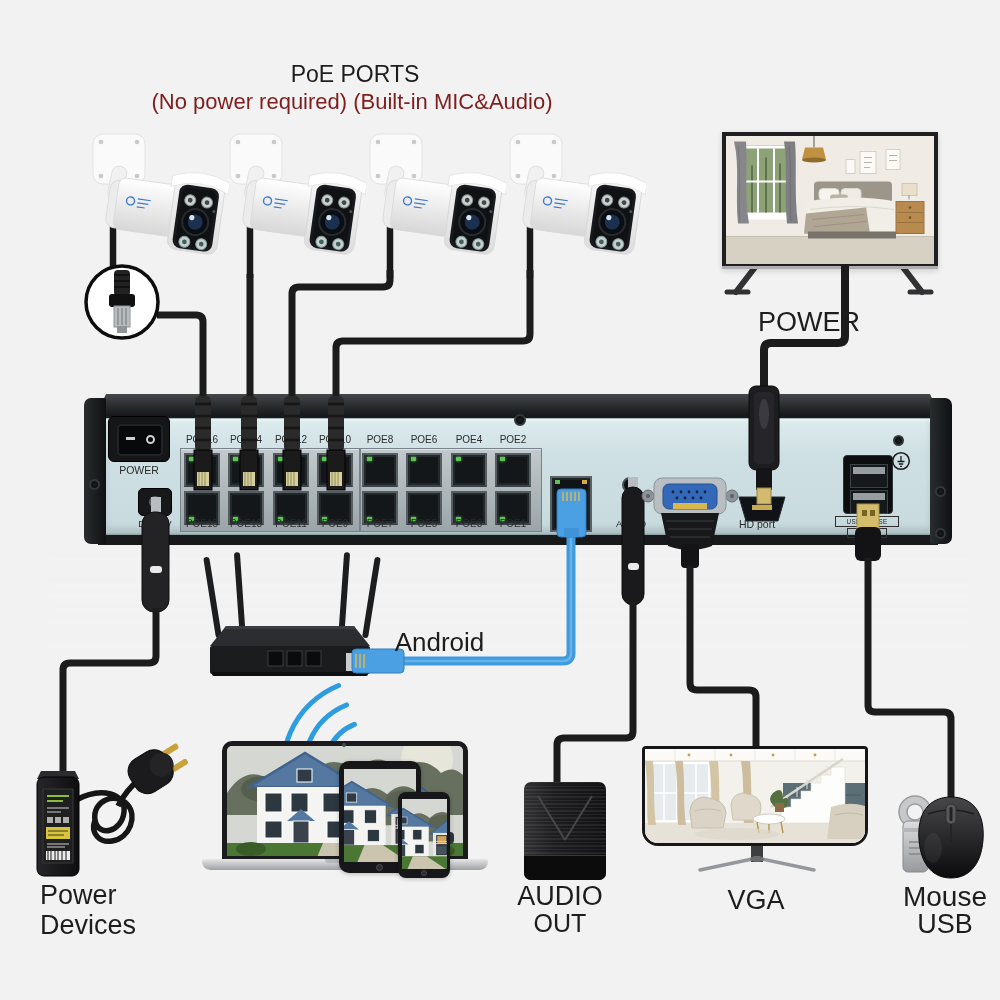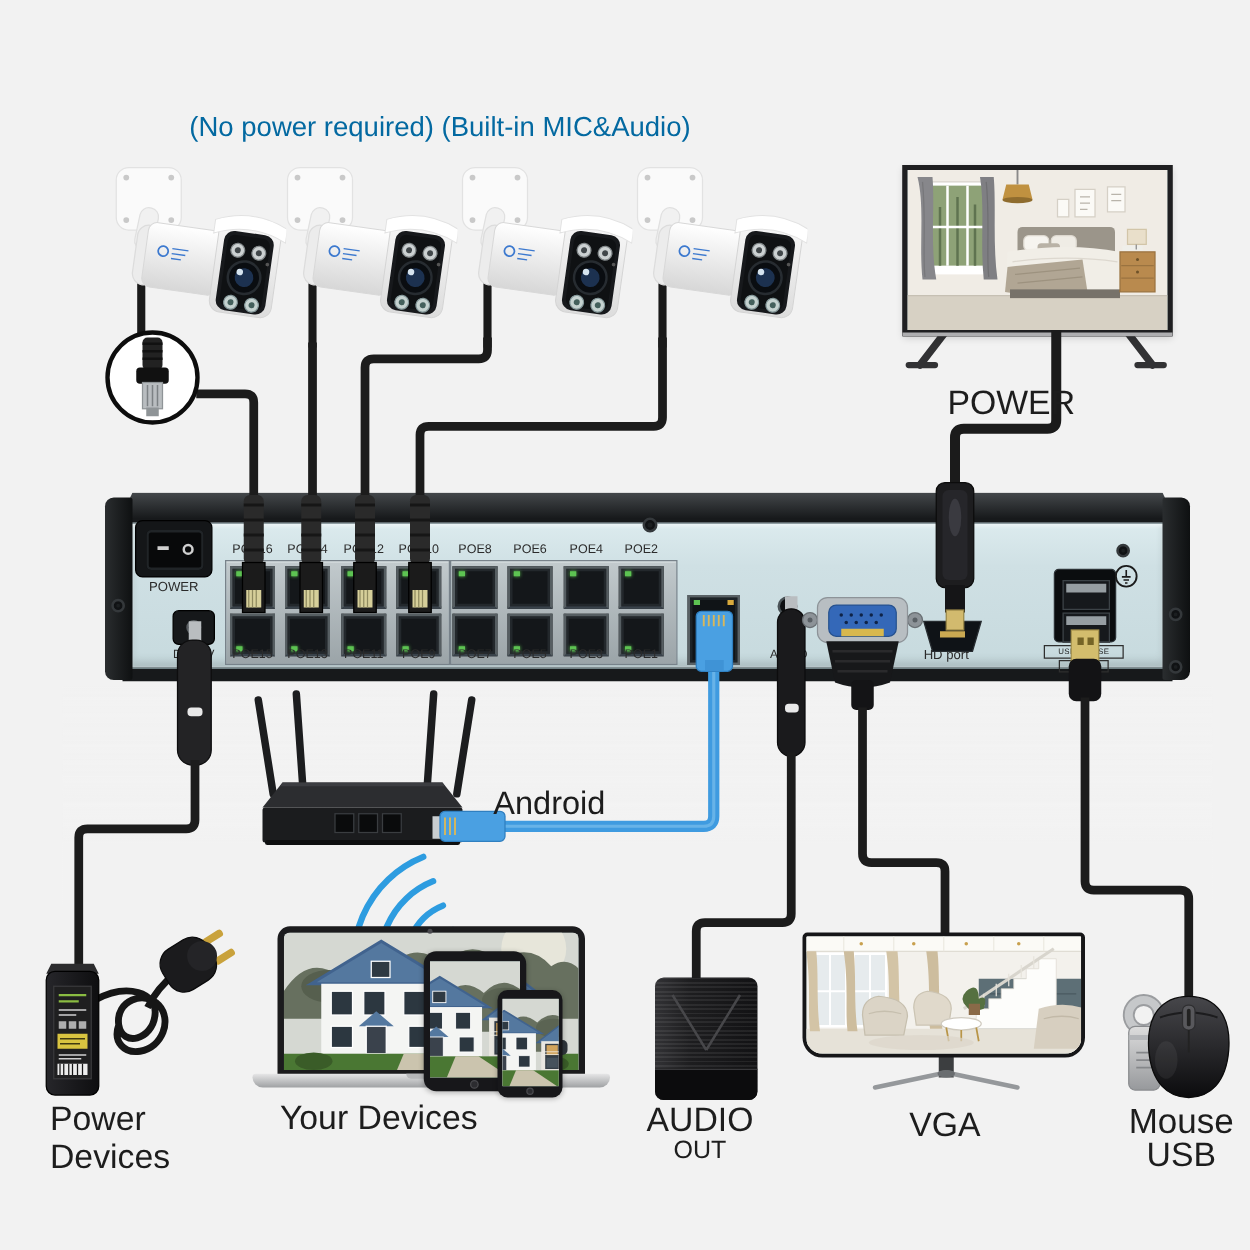--- a/index.html
+++ b/index.html
@@ -1,21 +1,21 @@
 <!DOCTYPE html>
 <html><head>
 <meta charset="utf-8">
 <style>
 *{margin:0;padding:0;box-sizing:border-box}
 body{font-family:"Liberation Sans",sans-serif;background:#fff}
 #stage{position:relative;width:1000px;height:1000px;background:#f2f2f2;overflow:hidden}
 .abs{position:absolute}
 .lbl{position:absolute;color:#1d1d1d;text-align:center;white-space:nowrap;z-index:9;line-height:1.08}
 .lbl.left{text-align:left}
-.red{color:#0369a1}
+.red{color:#7f1d1d}
 svg{display:block}
 
 #nvr{position:absolute;left:84px;top:394px;width:868px;height:154px;z-index:3}
 #nvr .topband{position:absolute;left:10px;top:0;width:848px;height:26px;background:linear-gradient(180deg,#44484b,#17191b 80%);clip-path:polygon(12px 0,calc(100% - 12px) 0,100% 100%,0 100%)}
 #nvr .face{position:absolute;left:20px;top:24px;width:828px;height:116px;background:linear-gradient(180deg,#dcebee 0%,#cfe0e4 30%,#c7dade 100%);border:1px solid #a7b8bd;box-shadow:inset 0 2px 3px rgba(255,255,255,.55),inset 0 -4px 7px rgba(0,0,0,.14)}
 #nvr .botband{position:absolute;left:14px;top:140px;width:840px;height:11px;background:#17191b;border-top:1px solid #8fa3a8}
 #nvr .bracket{position:absolute;top:4px;width:22px;height:146px;background:linear-gradient(90deg,#2a2d2f,#0e1011)}
 #nvr .bracket.l{left:0;border-radius:7px 2px 2px 7px}
 #nvr .bracket.r{left:846px;border-radius:2px 7px 7px 2px}
 .screw{position:absolute;width:12px;height:12px;border-radius:50%;background:#1b1e20;border:2px solid #34383b;box-shadow:inset 0 0 0 2px #101214}
@@ -585,30 +585,30 @@
   <div class="home"></div>
 </div>
 
 <div id="phone">
   <svg class="scr" viewBox="0 0 236 132" preserveAspectRatio="xMidYMid slice">
         <use href="#house-art" xlink:href="#house-art"></use>
       </svg>
   <div class="home"></div>
 </div>
 
+<div class="lbl" style="left:255px;top:62px;width:200px;font-size:23px">PoE PORTS</div>
 <div class="lbl red" style="left:122px;top:90px;width:460px;font-size:22px">(No power required) (Built-in MIC&amp;Audio)</div>
 <div class="lbl" style="left:758px;top:308px;width:90px;font-size:27px">POWER</div>
 <div class="lbl" style="left:382px;top:628px;width:115px;font-size:26px">Android</div>
 <div class="lbl left" style="left:40px;top:880px;font-size:27px;line-height:30px">
   <span style="display:block">Power</span>
   <span style="display:block">Devices</span>
 </div>
-<div class="lbl" style="left:143px;top:880px;width:320px;font-size:27px">Your Devices</div>
 <div class="lbl" style="left:510px;top:882px;width:100px;font-size:27px">AUDIO</div>
-<div class="lbl" style="left:510px;top:910px;width:100px;font-size:20px">OUT</div>
+<div class="lbl" style="left:510px;top:910px;width:100px;font-size:25px">OUT</div>
 <div class="lbl" style="left:706px;top:886px;width:100px;font-size:27px">VGA</div>
 <div class="lbl" style="left:895px;top:882px;width:100px;font-size:28px">Mouse</div>
 <div class="lbl" style="left:895px;top:910px;width:100px;font-size:27px">USB</div>
 
 <div style="position: absolute; left: 84px; top: 549px; width: 868px; height: 154px; opacity: 0.15; pointer-events: none; z-index: 0; filter: blur(0.6px);">
       <div style="left: 0px; top: 0px; transform: scaleY(-1);">
   <div class="topband"></div>
   <div class="face"></div>
   <div class="botband"></div>
   <div class="screw" style="left:430px;top:20px"></div>

